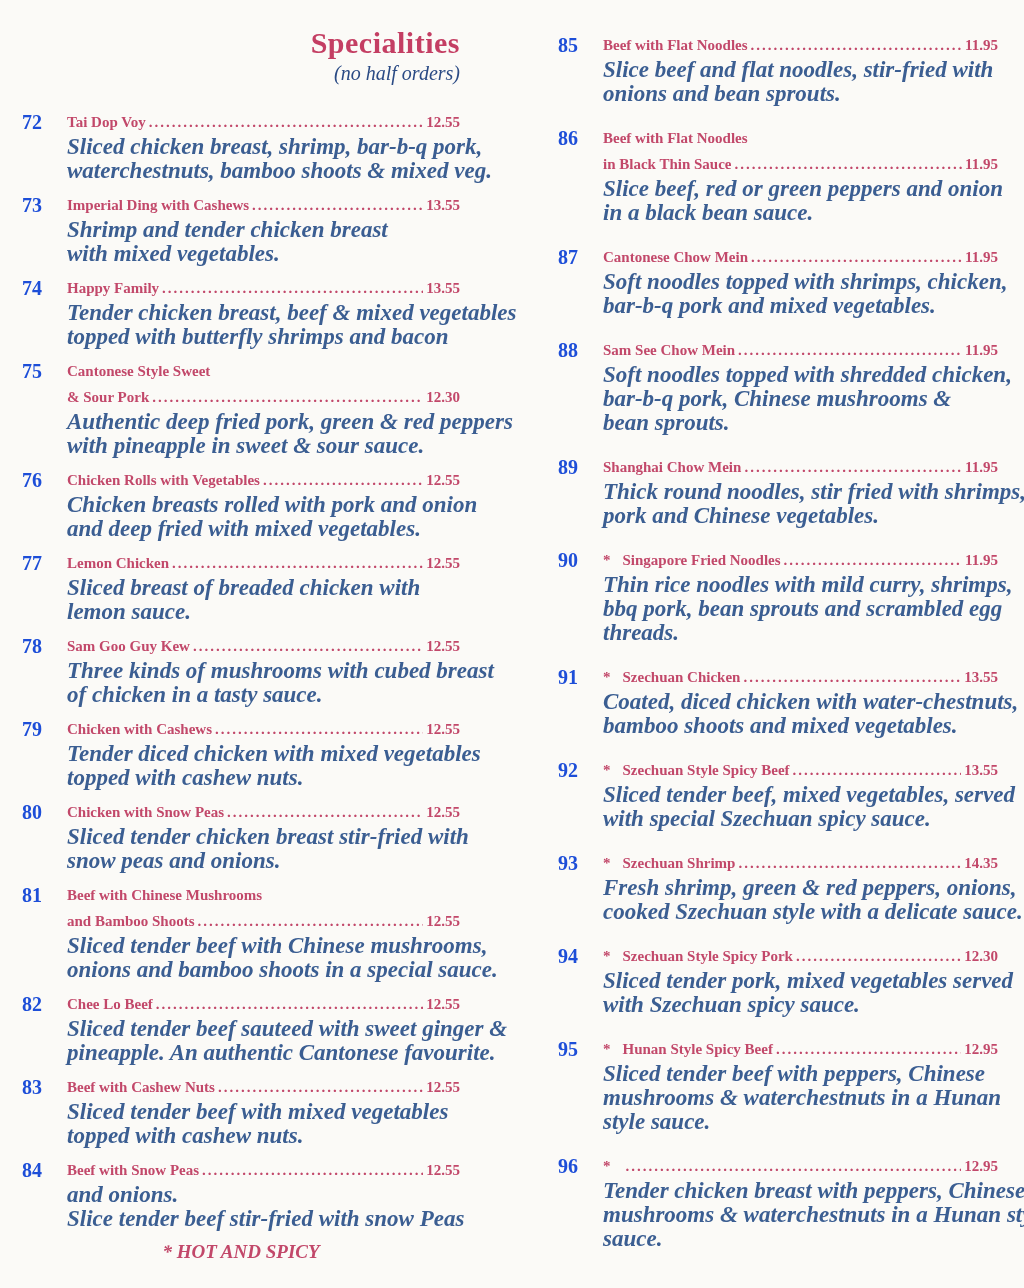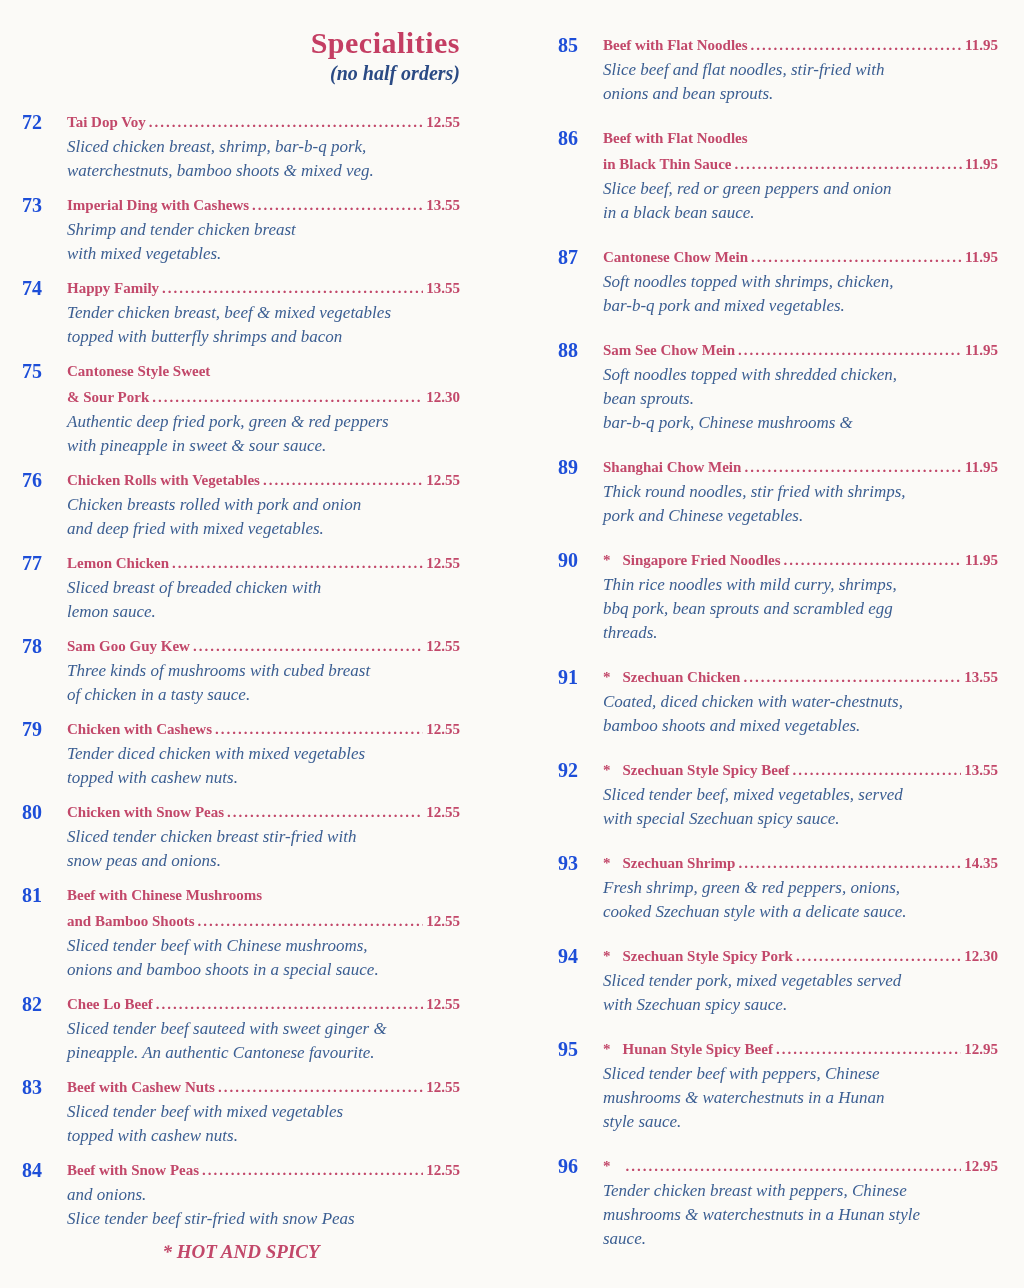--- a/index.html
+++ b/index.html
@@ -15,21 +15,21 @@
   .col { position: absolute; top: 0; }
   .col-left  { left: 22px;  width: 438px; padding-top: 26px; }
   .col-right { left: 558px; width: 440px; padding-top: 32px; }
 
   .header { text-align: right; margin-bottom: 24px; }
   .title {
     font-size: 30px; font-weight: 700;
     color: #c43e63; letter-spacing: 0.5px;
   }
   .subtitle {
-    font-size: 20px; font-weight: 700; font-style: italic;
+    font-size: 20px; font-weight: 400; font-style: italic;
     color: #2a4a84; margin-top: 2px;
   }
 
   .item { display: grid; grid-template-columns: 45px 1fr; }
   .col-left  .item { margin-bottom: 9px; }
   .col-right .item { margin-bottom: 19px; }
 
   .num {
     color: #1d4ed8; font-weight: 700; font-size: 20px; line-height: 26px;
   }
@@ -43,22 +43,23 @@
   }
   .star { margin-right: 12px; }
   .leader {
     flex: 1; overflow: hidden; white-space: nowrap;
     margin: 0 3px; letter-spacing: 2px;
   }
   .price { font-weight: 700; }
 
   .desc-line {
     color: #3b5e92; font-style: italic;
-    font-size: 17px; line-height: 24px;
+    font-size: 23px; line-height: 24px;
     white-space: nowrap;
+    font-weight: bold;
   }
 
   .footer-note {
     text-align: center;
     color: #c2486a; font-weight: 700; font-style: italic;
     font-size: 19px; margin-top: 10px;
   }
 </style>
 </head>
 <body>
@@ -280,22 +281,22 @@
         </div>
         <div class="item">
           <div class="num">88</div>
           <div class="content">
             <div class="name-line">
               <span class="name">Sam See Chow Mein</span>
               <span class="leader">........................................................................................................................</span>
               <span class="price">11.95</span>
             </div>
             <div class="desc-line">Soft noodles topped with shredded chicken,</div>
+            <div class="desc-line">bar-b-q pork, Chinese mushrooms &amp;</div>
             <div class="desc-line">bean sprouts.</div>
-            <div class="desc-line">bar-b-q pork, Chinese mushrooms &amp;</div>
           </div>
         </div>
         <div class="item">
           <div class="num">89</div>
           <div class="content">
             <div class="name-line">
               <span class="name">Shanghai Chow Mein</span>
               <span class="leader">........................................................................................................................</span>
               <span class="price">11.95</span>
             </div>

